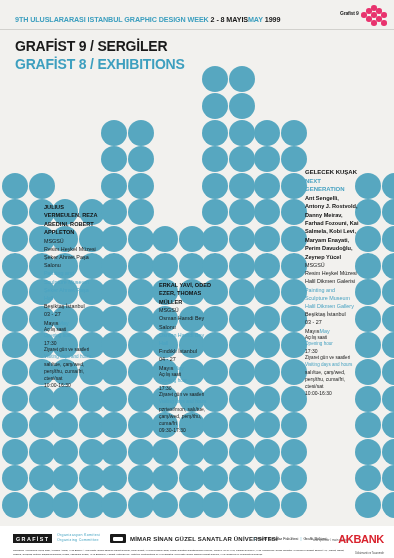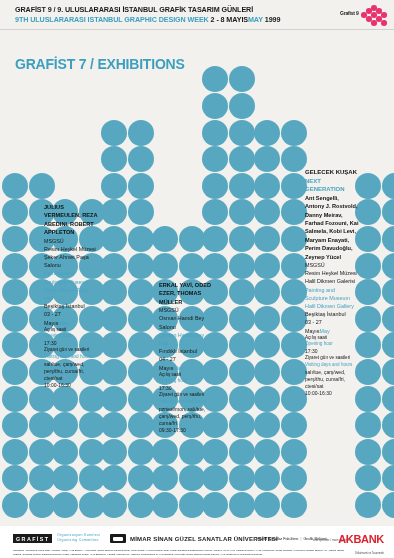--- a/index.html
+++ b/index.html
@@ -140,42 +140,42 @@
     position:absolute; right:10px; bottom:3px;
     font-size:2.6px; color:#444;
   }
 </style>
 </head>
 <body>
 
 <div id="poster">
 
   <div class="hdr">
-    <div class="hdr-line1">GRAFİST 9 / 9. ULUSLARARASI İSTANBUL GRAFİK TASARIM GÜNLERİ</div>
     <div class="hdr-line2"><span>9TH ULUSLARARASI ISTANBUL GRAPHIC DESIGN WEEK </span><span class="blk">2 - 8 MAYIS</span><span>MAY</span><span class="blk"> 1999</span></div>
 
     <div class="logo-box">
       <div class="logo-txt">Grafist 9</div>
       <div class="logo-dots">
         <span style="left:0px;  top:6px;"></span>
         <span style="left:5px;  top:2px;"></span>
         <span style="left:5px;  top:10px;"></span>
         <span style="left:10px; top:6px;"></span>
         <span style="left:10px; top:14px;"></span>
         <span style="left:15px; top:2px;"></span>
         <span style="left:15px; top:10px;"></span>
         <span style="left:20px; top:6px;"></span>
         <span style="left:20px; top:14px;"></span>
         <span style="left:10px; top:-1px;"></span>
       </div>
     </div>
     <div class="hdr-rule"></div>
   </div>
 
-  <div class="title-en">GRAFİST 7 / EXHIBITIONS</div>
+  <div class="title-tr">GRAFİST 9 / SERGİLER</div>
+  <div class="title-en">GRAFİST 8 / EXHIBITIONS</div>
 
   <div id="dots">
       <div class="dot" style="width: 26px; height: 26px; background: rgb(87, 167, 192); left: 2px; top: 492px;"></div>
       <div class="dot" style="width: 26px; height: 26px; background: rgb(87, 167, 192); left: 2px; top: 465.4px;"></div>
       <div class="dot" style="width: 26px; height: 26px; background: rgb(87, 167, 192); left: 2px; top: 438.8px;"></div>
       <div class="dot" style="width: 26px; height: 26px; background: rgb(87, 167, 192); left: 2px; top: 412.2px;"></div>
       <div class="dot" style="width: 26px; height: 26px; background: rgb(87, 167, 192); left: 2px; top: 385.6px;"></div>
       <div class="dot" style="width: 26px; height: 26px; background: rgb(87, 167, 192); left: 2px; top: 359px;"></div>
       <div class="dot" style="width: 26px; height: 26px; background: rgb(87, 167, 192); left: 2px; top: 332.4px;"></div>
       <div class="dot" style="width: 26px; height: 26px; background: rgb(87, 167, 192); left: 2px; top: 305.8px;"></div>

